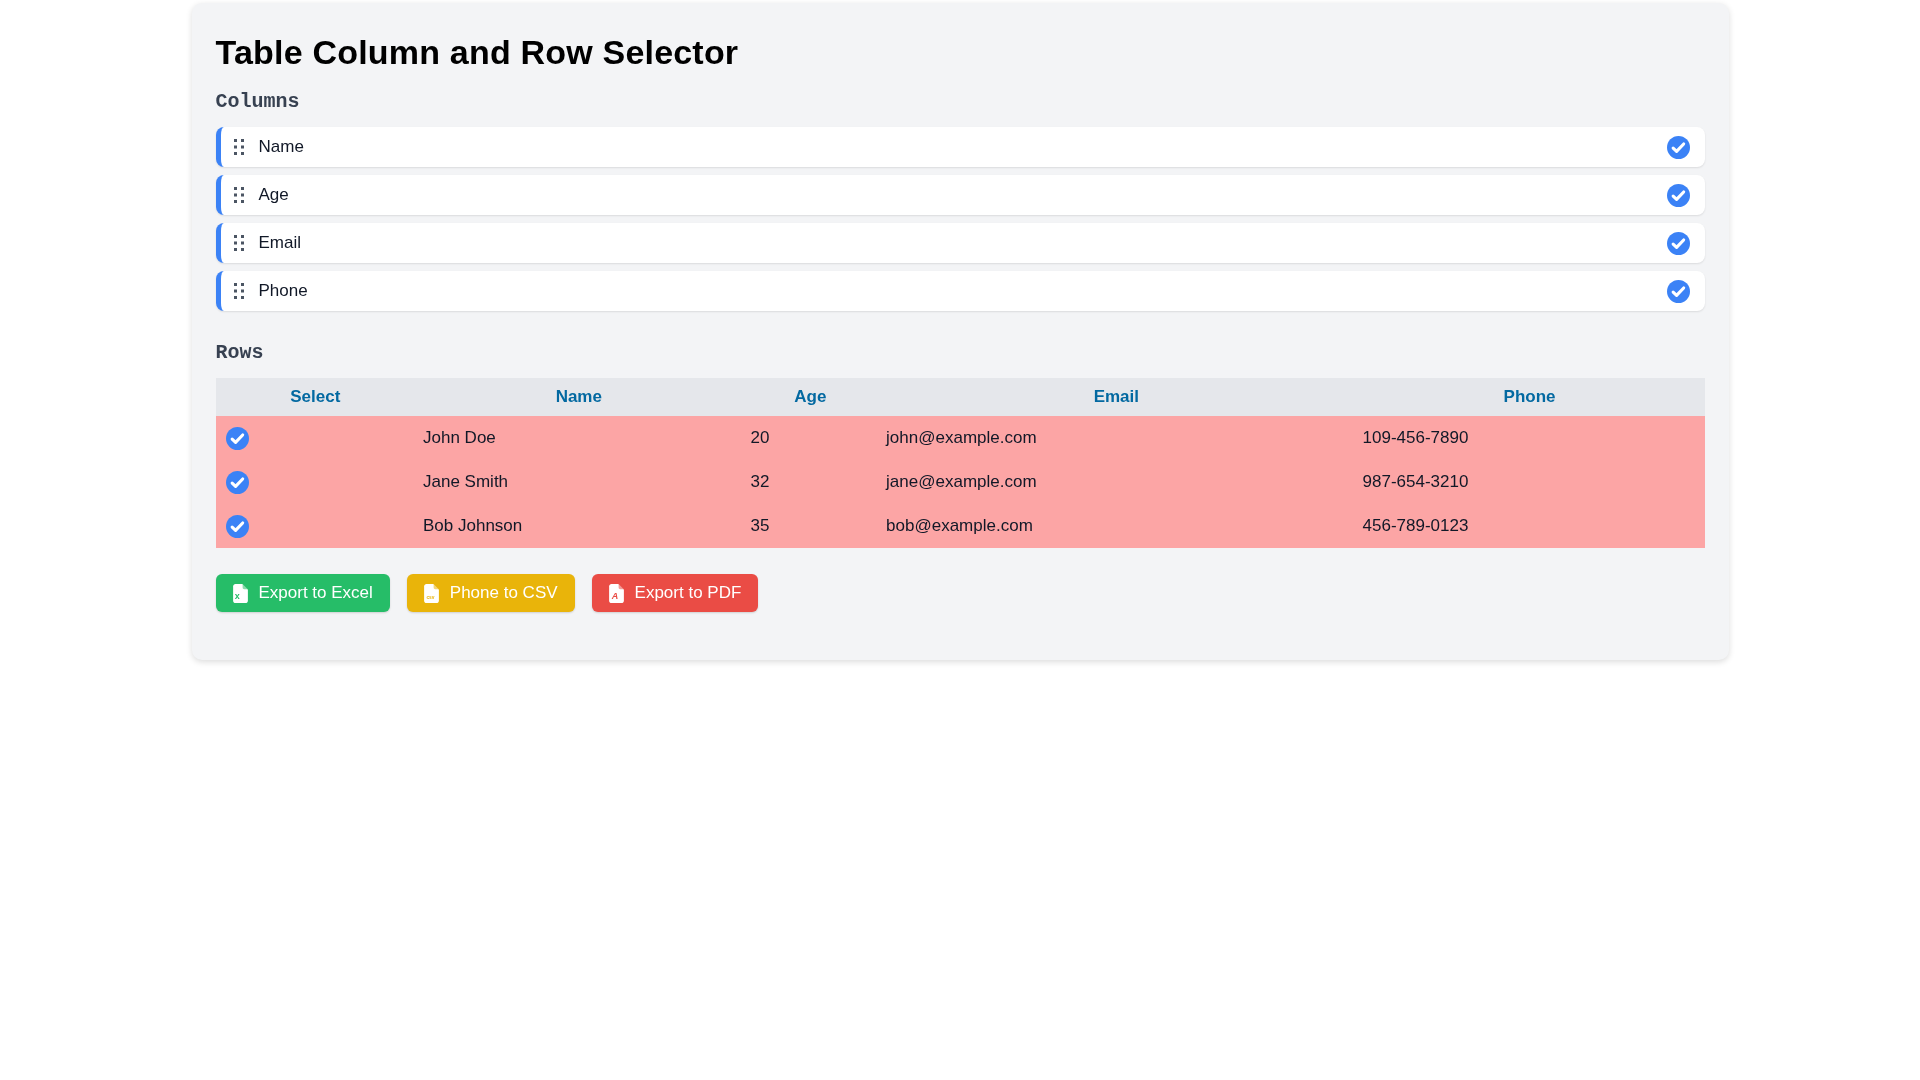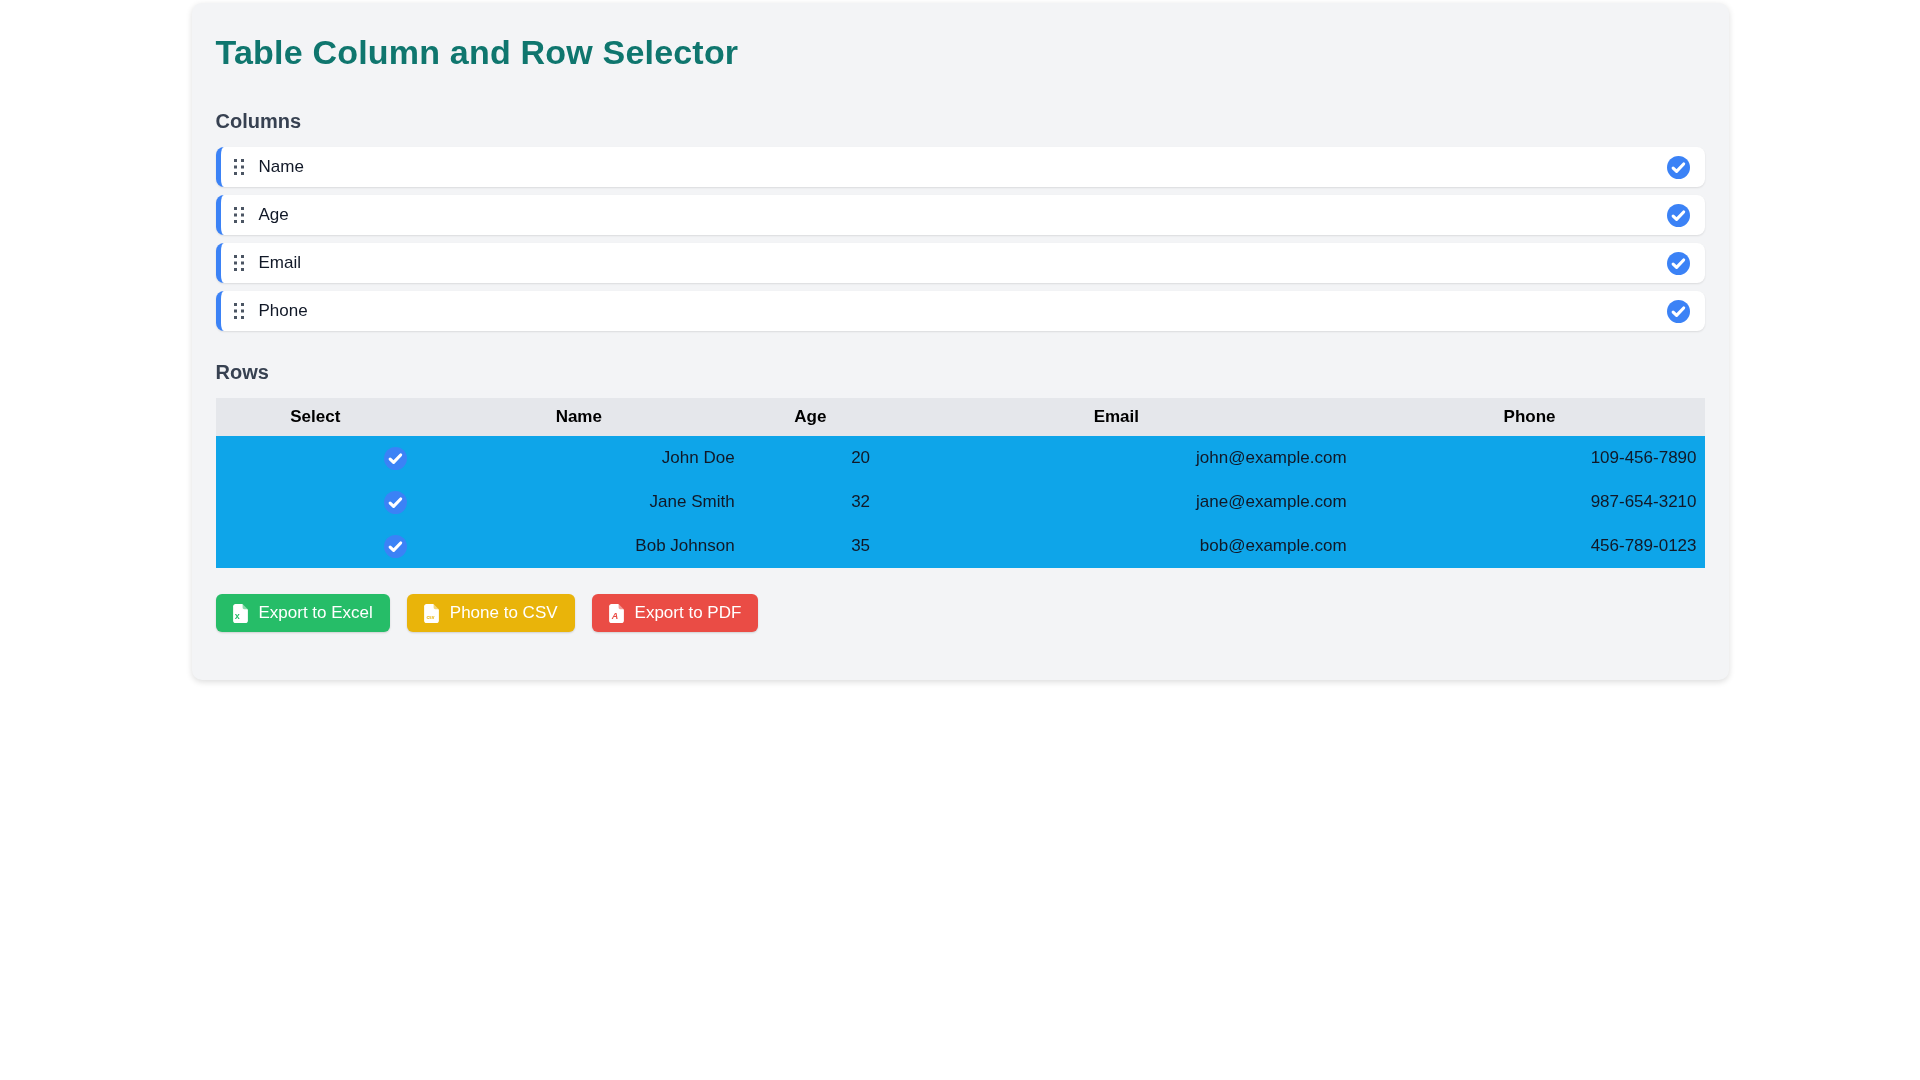--- a/index.html
+++ b/index.html
@@ -15,29 +15,30 @@
     width: 1537px;
     margin: 3px auto 0;
     background: #f3f4f6;
     border-radius: 10px;
     box-shadow: 0 2px 6px rgba(0,0,0,0.14);
     padding: 26px 24px 48px;
   }
   .page-title {
     font-size: 34px;
     font-weight: bold;
-    color: #0f766e;
-    margin: 4px 0 38px;
+    color: #000000;
+    margin: 4px 0 18px;
     letter-spacing: 0.2px;
   }
   .section-heading {
     font-size: 20px;
     font-weight: bold;
     color: #374151;
     margin: 0 0 14px;
+    font-family: Liberation Mono, monospace;
   }
   
   .column-list { margin-bottom: 30px; }
   .column-item {
     display: flex;
     align-items: center;
     height: 40px;
     background: #ffffff;
     border-left: 5px solid #3b82f6;
     border-radius: 8px;
@@ -59,31 +60,31 @@
   .spacer { flex: 1; }
   .check-icon { display: inline-flex; }
   
   table.rows-table {
     width: 100%;
     border-collapse: collapse;
     table-layout: fixed;
   }
   .rows-table th {
     background: #e5e7eb;
-    color: #000000;
+    color: #0369a1;
     font-size: 17px;
     font-weight: bold;
     text-align: center;
     padding: 9px 6px;
   }
   .rows-table td {
-    background: #0ea5e9;
+    background: #fca5a5;
     color: #111827;
     font-size: 17px;
-    text-align: right;
+    text-align: left;
     padding: 0 8px;
     height: 44px;
   }
   .rows-table td.select-cell { padding-left: 10px; }
   .rows-table td.select-cell span { display: inline-flex; vertical-align: middle; }
   
   .actions {
     display: flex;
     gap: 17px;
     margin-top: 26px;

